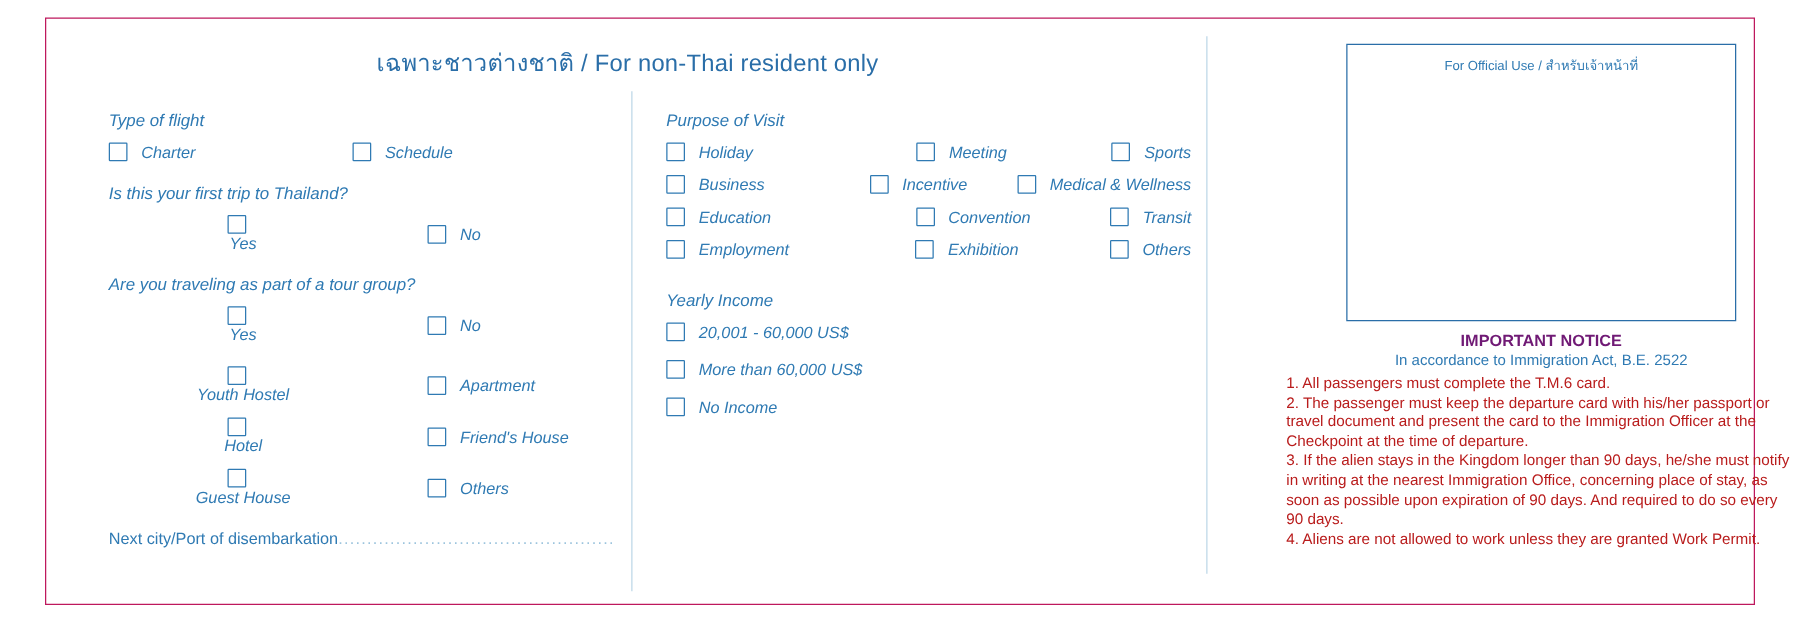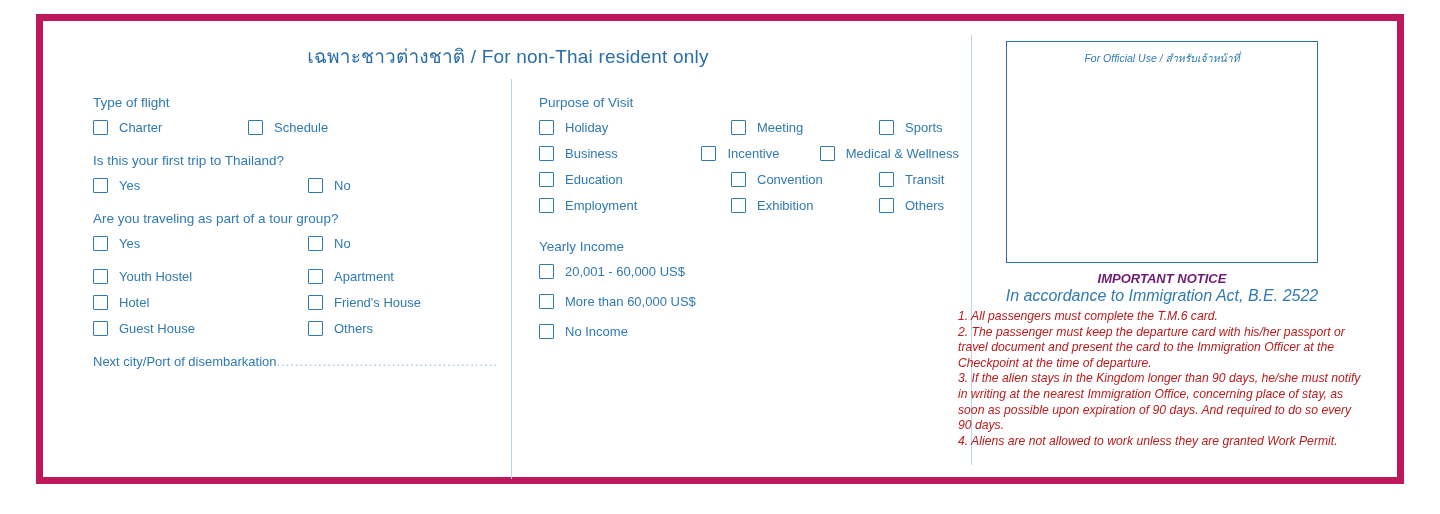--- a/index.html
+++ b/index.html
@@ -13,21 +13,21 @@
     font-family: "Liberation Sans", sans-serif;
     color: #2f6fa8;
     overflow: hidden;
   }
   .card {
     position: absolute;
     left: 36px;
     top: 14px;
     width: 1368px;
     height: 470px;
-    border: 7px solid #be185d;
+    border: 1px solid #be185d;
     background: #ffffff;
     box-sizing: border-box;
   }
   .title {
     position: absolute;
     left: 0;
     top: 20px;
     width: 930px;
     text-align: center;
     font-size: 19px;
@@ -40,33 +40,34 @@
     width: 1px;
     height: 410px;
     background: #bdd7e8;
   }
   .divider.v1 { left: 468px; height: 400px; top: 58px; }
   .divider.v2 { left: 928px; height: 430px; top: 14px; }
 
   .col { position: absolute; }
   .col-a { left: 50px; top: 74px; width: 410px; }
   .col-b { left: 496px; top: 74px; width: 420px; }
-  .col-c { left: 915px; top: 20px; width: 408px; font-style: italic; }
+  .col-c { left: 992px; top: 20px; width: 408px; }
 
   .grp-label {
     font-size: 13.5px;
     color: #2f7ab3;
     margin: 0 0 10px 0;
   }
-  .grp { margin-bottom: 18px; }
+  .grp { margin-bottom: 18px; font-style: italic; }
 
   .opt-row {
     display: flex;
     align-items: center;
     margin-bottom: 11px;
+    gap: 40px;
   }
   .opt {
     display: flex;
     align-items: center;
     font-size: 13px;
     color: #2f7ab3;
   }
   .box {
     width: 13px;
     height: 13px;
@@ -74,21 +75,21 @@
     border-radius: 1px;
     margin-right: 11px;
     flex: 0 0 auto;
     background: #fff;
   }
   .opt-label { white-space: nowrap; }
 
   
   .col-a .w1 { width: 155px; }
   .col-a .w2 { width: 155px; }
-  .col-a .wide1 { width: 215px; }
+  .col-a .wide1 { width: 215px; flex-direction: column; }
 
   
   .col-b .b1 { width: 148px; }
   .col-b .b2 { width: 148px; padding-left: 44px; }
 
   .note-line {
     margin-top: 12px;
     font-size: 13px;
     color: #2f7ab3;
     white-space: nowrap;
@@ -114,21 +115,21 @@
   }
   .notice-title {
     text-align: center;
     font-weight: bold;
     font-size: 13px;
     color: #701a75;
     margin-top: 8px;
   }
   .notice-sub {
     text-align: center;
-    font-size: 16px;
+    font-size: 12px;
     color: #2f7ab3;
     margin-top: 1px;
   }
   .notice-body {
     margin-top: 4px;
     font-size: 12.2px;
     line-height: 15.6px;
     color: #b91c1c;
   }
   .notice-body p { margin: 0; }

